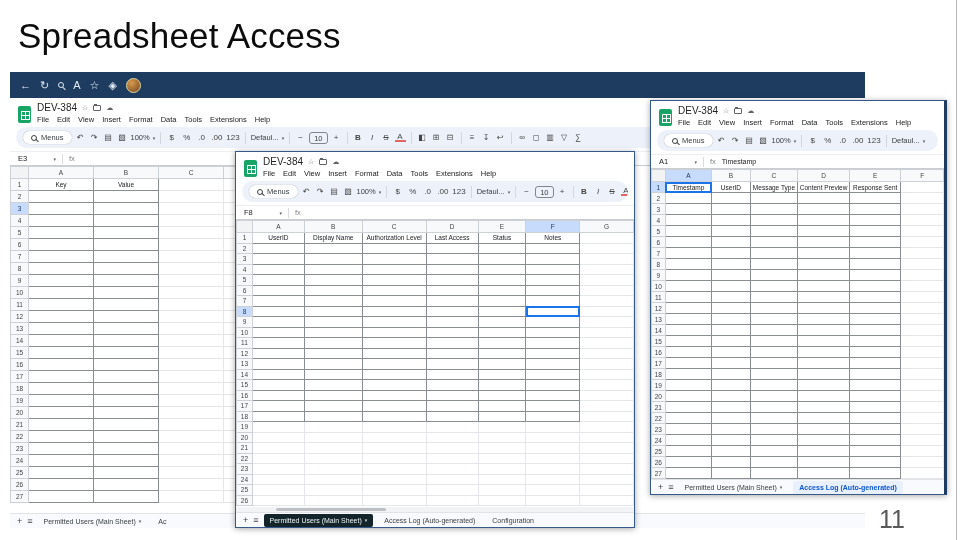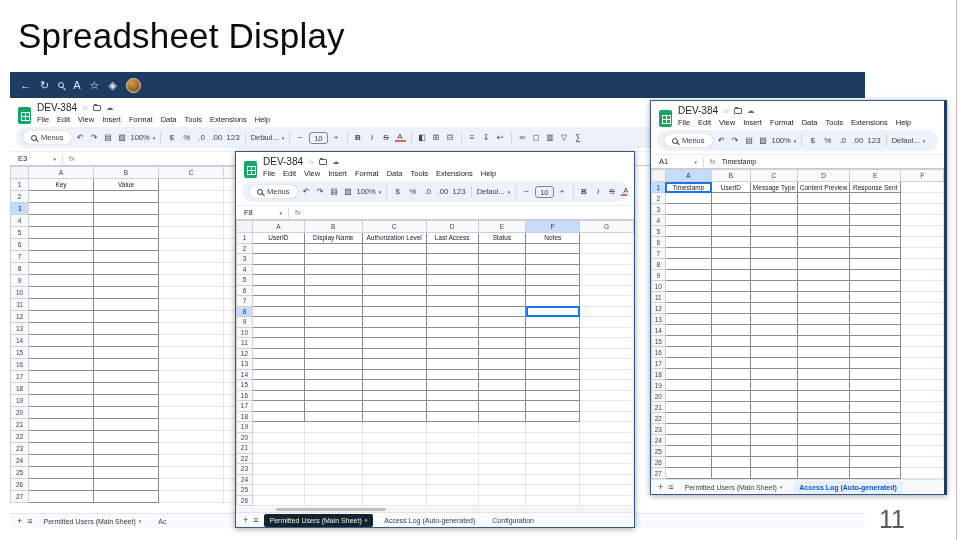--- a/index.html
+++ b/index.html
@@ -22,21 +22,21 @@
   .mag::after{content:"";position:absolute;width:4px;height:1.2px;background:currentColor;transform:rotate(45deg);right:-3px;bottom:-2px}
   .avatar{width:15px;height:15px;border-radius:50%;background:radial-gradient(circle at 35% 30%,#d99a4e,#8a5a28 75%);border:1px solid #e8d9a0}
 
   
   .sheet-win{display:flex;flex-direction:column;background:#fff;overflow:hidden}
   .win-float{position:absolute;border:1px solid #35598a;box-shadow:0 1px 6px rgba(0,0,0,.35)}
   .w1{width:100%;height:430px}
   .w2{left:235px;top:151px;width:400px;height:377px;z-index:2}
   .w3{left:650px;top:100px;width:297px;height:395px;z-index:3;border-right:3px solid #1e3c5f}
 
-  .doc-head{display:flex;gap:6px;padding:4px 8px 0 8px;align-items:flex-end}
+  .doc-head{display:flex;gap:6px;padding:4px 8px 0 8px;align-items:center}
   .sheets-logo{width:13px;height:17px;background:#17a464;border-radius:2px;flex:0 0 auto;position:relative;margin-top:2px}
   .sheets-logo::after{content:"";position:absolute;left:3px;top:5px;width:7px;height:7px;border:1px solid #fff;
     background:linear-gradient(to right,transparent 40%,#fff 40% 60%,transparent 60%),
                linear-gradient(to bottom,transparent 40%,#fff 40% 60%,transparent 60%)}
   .doc-meta{flex:1;min-width:0}
   .doc-title-row{display:flex;align-items:center;gap:5px;font-size:10px;color:#1f1f1f}
   .mini-ic{font-size:7px;color:#5f6368;line-height:1}
   .folder-ic{width:8px;height:6px;border:1px solid #5f6368;border-radius:1px;position:relative;display:inline-block}
   .folder-ic::before{content:"";position:absolute;left:0;top:-2px;width:3px;height:1px;background:#5f6368}
   .menu-row{display:flex;gap:8px;font-size:7.5px;color:#202124;margin-top:2px;white-space:nowrap}
@@ -79,21 +79,21 @@
     padding:0 7px;font-size:7px;color:#444;flex:0 0 auto;white-space:nowrap;overflow:hidden}
   .bar-ic{font-size:9px;color:#444;line-height:1}
   .tab{display:flex;align-items:center;gap:3px;padding:0 6px;height:13px;color:#3c4043}
   .tab.darktab{background:#13252b;color:#eef4f5;border-radius:2px}
   .tab.activeblue{color:#0b57d0;font-weight:700;background:#e8f0fe;border-radius:3px}
 </style>
 </head>
 <body>
 
 <div class="slide">
-  <div class="slide-title">Spreadsheet Display</div>
+  <div class="slide-title">Spreadsheet Access</div>
   <div class="slide-edge"></div>
 
   <div class="browser">
     <div class="browser-bar">
       <span class="nav-glyph">←</span>
       <span class="nav-glyph">↻</span>
       <div class="bar-right">
         <span class="mag"></span>
         <span class="nav-glyph">A</span>
         <span class="nav-glyph">☆</span>

